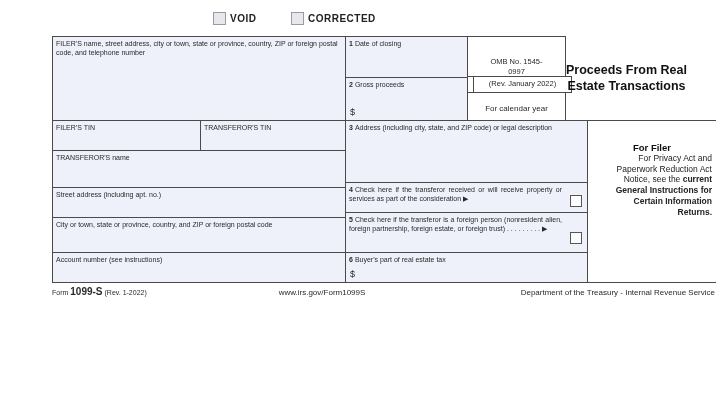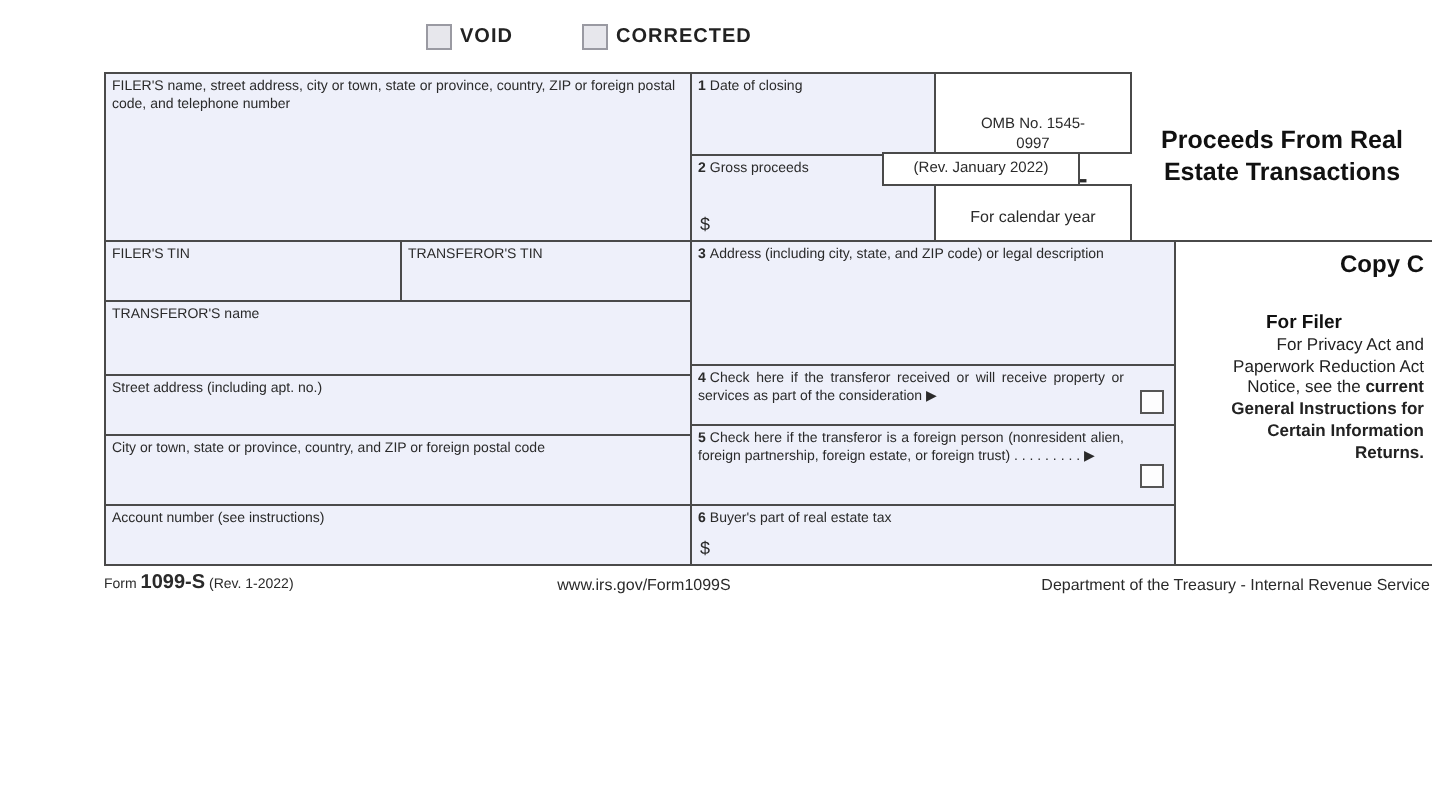--- a/index.html
+++ b/index.html
@@ -34,21 +34,21 @@
   .omb-line{text-align:center;font-size:7.5px;margin-top:1px;}
   .formno-line{text-align:center;margin-top:3px;}
   .formno-line .w{font-size:7px;}
   .formno-line .n{font-size:14px;font-weight:bold;letter-spacing:.2px;}
   .rev-line{text-align:center;font-size:7.5px;margin-top:1px;}
   .cal-line{text-align:center;font-size:8px;margin-top:10px;}
   .cal-year{text-align:center;font-size:8px;margin-top:15px;}
   .yr-underline{display:inline-block;width:22px;border-bottom:1px solid #444;height:8px;margin-left:2px;}
 
   
-  .main-title{position:absolute;left:566px;top:36px;width:150px;height:84px;display:flex;align-items:center;justify-content:center;text-align:center;font-weight:bold;font-size:12.5px;line-height:1.3;color:#111;}
+  .main-title{position:absolute;left:566px;top:36px;width:150px;height:84px;display:flex;align-items:center;justify-content:flex-start;text-align:center;font-weight:bold;font-size:12.5px;line-height:1.3;color:#111;}
   .copy-area{position:absolute;left:587px;top:120px;width:129px;height:163px;border-top:1px solid var(--border);border-left:1px solid var(--border);border-bottom:1px solid var(--border);background:#fff;padding:4px 4px 0 4px;}
   .copy-c{text-align:right;font-weight:bold;font-size:12px;color:#111;}
   .copy-for{text-align:center;font-weight:bold;font-size:9.5px;color:#111;margin-top:17px;}
   .privacy{margin-left:18px;text-align:right;font-size:8.5px;line-height:1.26;color:#222;}
   .privacy .b{font-weight:bold;}
 
   
   .footer-left{position:absolute;left:52px;top:286px;font-size:7px;}
   .footer-left .n{font-size:10px;font-weight:bold;}
   .footer-center{position:absolute;left:52px;top:288px;width:540px;text-align:center;font-size:8px;}
@@ -98,21 +98,21 @@
     <span class="dollar">$</span>
   </div>
 
   <div class="cell white" style="left:467px;top:36px;width:99px;height:41px;padding:19px;">
     <div class="omb-line">OMB No. 1545-0997</div>
     <div class="formno-line">
       <span class="w">Form</span>
       <span class="n">1099-S</span>
     </div>
   </div>
-  <div class="cell white" style="left:441px;top:76px;width:99px;height:17px;padding:1px;">
+  <div class="cell white" style="left:473px;top:76px;width:99px;height:17px;padding:1px;">
     <div class="rev-line">(Rev. January 2022)</div>
   </div>
   <div class="cell white" style="left:467px;top:92px;width:99px;height:29px;padding:1px;">
     <div class="cal-line">For calendar year</div>
     <div class="cal-year"><span>20</span><span class="yr-underline"></span></div>
   </div>
 
   <div class="main-title">
     <div>
       <div>Proceeds From Real</div>
@@ -137,21 +137,20 @@
       <span class="arrow">▶</span>
     </div>
     <span class="formcb" style="right:5px;bottom:8px;"></span>
   </div>
   <div class="cell" style="left:345px;top:252px;width:243px;height:31px;">
     <span class="boxnum">6</span><span>Buyer's part of real estate tax</span>
     <span class="dollar">$</span>
   </div>
 
   <div class="copy-area">
-    <div class="copy-c">Copy C</div>
     <div class="copy-for">For Filer</div>
     <div class="privacy">
       <span>For Privacy Act and Paperwork Reduction Act Notice, see the </span><span class="b">current General Instructions for Certain Information Returns.</span>
     </div>
   </div>
 
   <div class="footer-left">
     <span>Form</span>
     <span class="n">1099-S</span>
     <span>(Rev. 1-2022)</span>

